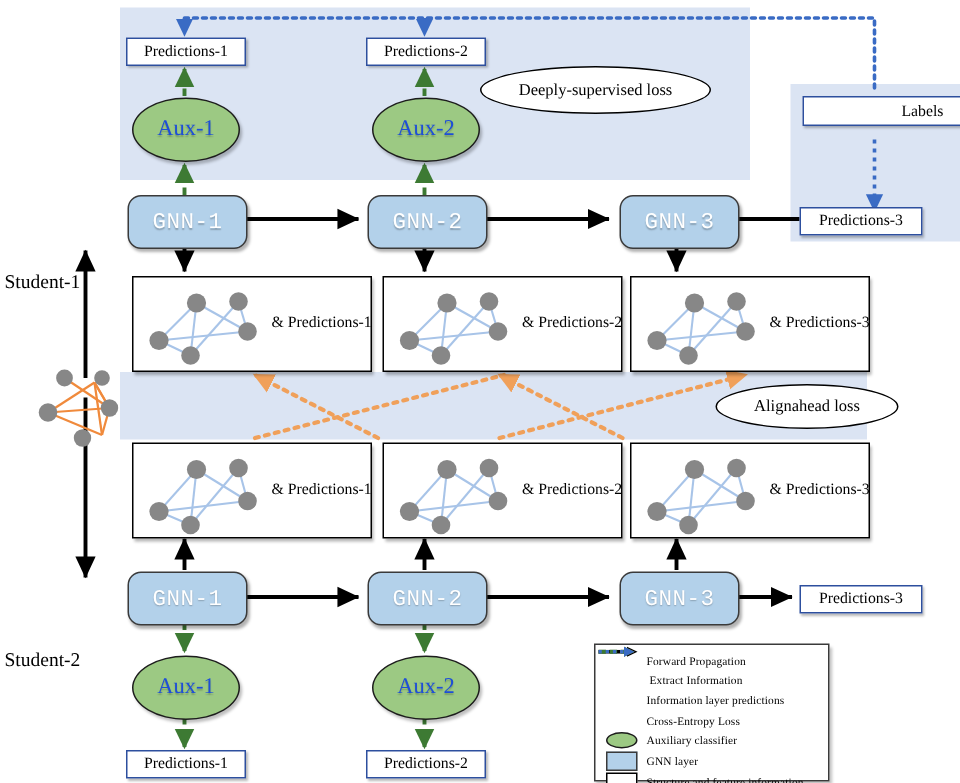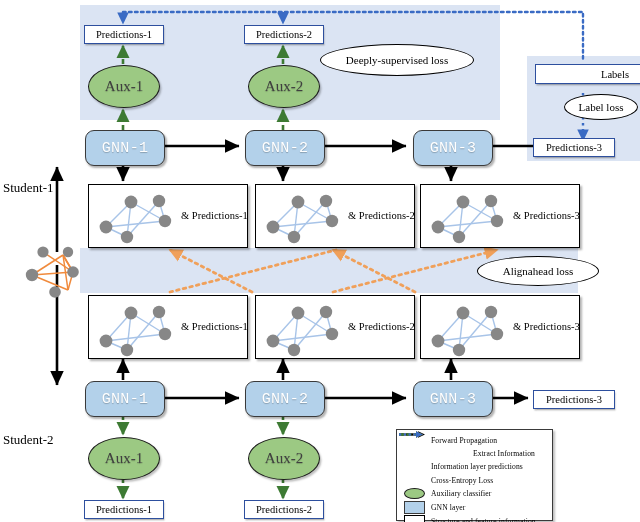--- a/index.html
+++ b/index.html
@@ -14,21 +14,21 @@
   
   .gnn{background:#b3d1ea;border:1.6px solid #3a3a3a;border-radius:9px;
        display:flex;align-items:center;justify-content:center;
        color:#ffffff;font-size:15px;letter-spacing:.3px;
        text-shadow:0 1px 1px rgba(0,0,0,.25);
        box-shadow:1.5px 2px 2px rgba(0,0,0,.30);font-family:Liberation Mono, monospace;}
 
   
   .aux{background:#9cc983;border:1.6px solid #1c1c1c;border-radius:50%;
        display:flex;align-items:center;justify-content:center;
-       color:#404040;font-size:15px;text-shadow:0 1px 1px rgba(0,0,0,.22);
+       color:#1d4ed8;font-size:15px;text-shadow:0 1px 1px rgba(0,0,0,.22);
        box-shadow:1.5px 2px 2px rgba(0,0,0,.25);}
 
   
   .predbox{background:#ffffff;border:1.4px solid #2d4f9e;
            display:flex;align-items:center;justify-content:center;
            font-size:10.5px;white-space:nowrap;
            box-shadow:1.2px 1.6px 1.6px rgba(0,0,0,.28);}
 
   
   .structbox{background:#ffffff;border:1.8px solid #000000;
@@ -159,21 +159,20 @@
 
   <div class="abs predbox" style="left:84px;top:25px;width:78px;height:17px;">Predictions-1</div>
   <div class="abs predbox" style="left:244px;top:25px;width:78px;height:17px;">Predictions-2</div>
 
   <div class="abs aux" style="left:88px;top:65px;width:70px;height:41px;">Aux-1</div>
   <div class="abs aux" style="left:248px;top:65px;width:70px;height:41px;">Aux-2</div>
 
   <div class="abs lossell" style="left:320px;top:44px;width:152px;height:30px;">Deeply-supervised loss</div>
 
   <div class="abs predbox" style="left:535px;top:64px;width:72px;height:18px;padding-left:43px;">Labels</div>
-  <div class="abs lossell" style="left:564px;top:94px;width:72px;height:24px;">Label loss</div>
   <div class="abs predbox" style="left:533px;top:138px;width:80px;height:17px;">Predictions-3</div>
 
   <div class="abs gnn" style="left:85px;top:130px;width:78px;height:34px;">GNN-1</div>
   <div class="abs gnn" style="left:245px;top:130px;width:78px;height:34px;">GNN-2</div>
   <div class="abs gnn" style="left:413px;top:130px;width:78px;height:34px;">GNN-3</div>
 
   <div class="abs structbox" style="left:88px;top:184px;width:158px;height:62px;">
     <svg width="158" height="62">
       <line x1="17" y1="42" x2="42" y2="17" stroke="#a8c4e8" stroke-width="1.4"></line>
       <line x1="17" y1="42" x2="38" y2="52" stroke="#a8c4e8" stroke-width="1.4"></line>
@@ -305,21 +304,21 @@
       <span class="legtxt">Forward Propagation</span>
     </div>
 
     <div class="legrow">
       <span class="legsym">
         <svg width="30" height="9">
             <line x1="2" y1="4.5" x2="19" y2="4.5" stroke="#f0a05a" stroke-width="2.4" stroke-dasharray="2.2,2.6"></line>
           <path d="M19,1.2 L26,4.5 L19,7.8 z" fill="#f0a05a"></path>
           </svg>
       </span>
-      <span class="legtxt" style="padding-left:2px;margin-left:40px;">Extract Information</span>
+      <span class="legtxt" style="padding-left:2px;">Extract Information</span>
     </div>
 
     <div class="legrow">
       <span class="legsym">
         <svg width="30" height="9">
             <line x1="2" y1="4.5" x2="19" y2="4.5" stroke="#3d7a33" stroke-width="2.6" stroke-dasharray="5,2.4"></line>
           <path d="M19,1.2 L26,4.5 L19,7.8 z" fill="#3d7a33"></path>
           </svg>
       </span>
       <span class="legtxt">Information layer predictions</span>

